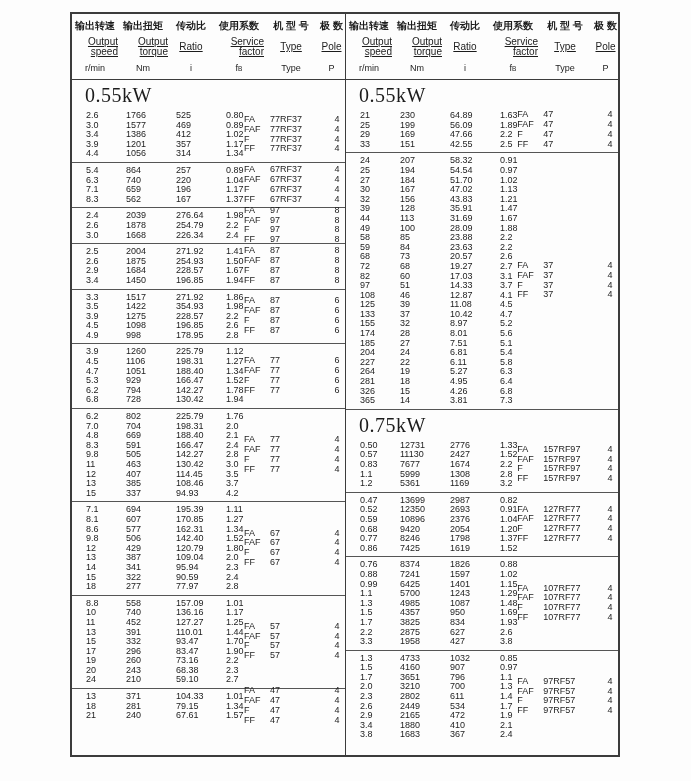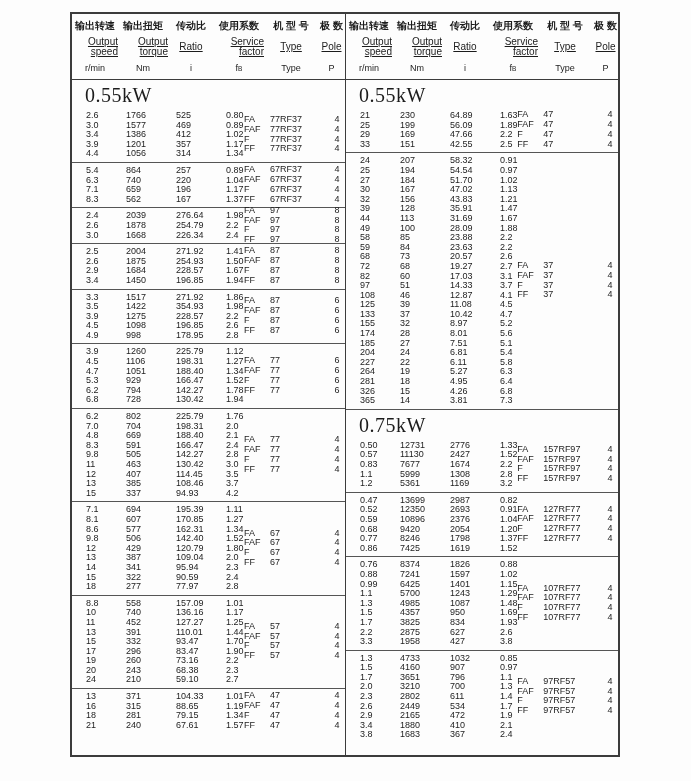--- a/index.html
+++ b/index.html
@@ -634,26 +634,20 @@
           </div>
           <div class="block">
             <div class="rows">
               <div class="row">
                 <span>13</span>
                 <span>371</span>
                 <span>104.33</span>
                 <span>1.01</span>
               </div>
               <div class="row">
-                <span>16</span>
-                <span>315</span>
-                <span>88.65</span>
-                <span>1.19</span>
-              </div>
-              <div class="row">
                 <span>18</span>
                 <span>281</span>
                 <span>79.15</span>
                 <span>1.34</span>
               </div>
               <div class="row">
                 <span>21</span>
                 <span>240</span>
                 <span>67.61</span>
                 <span>1.57</span>

